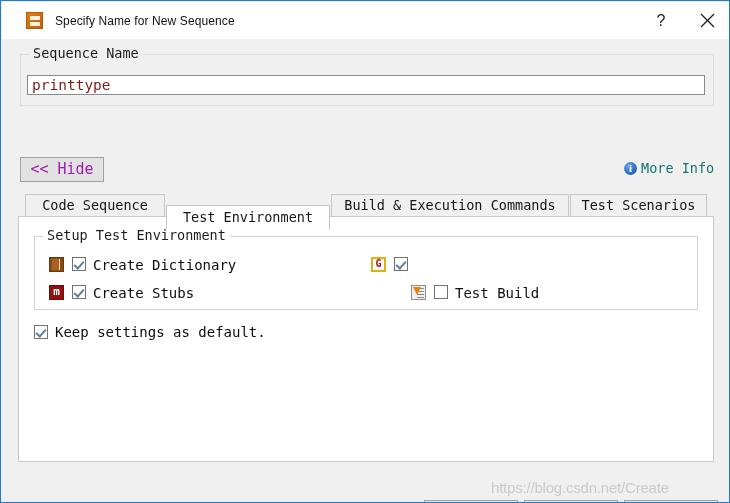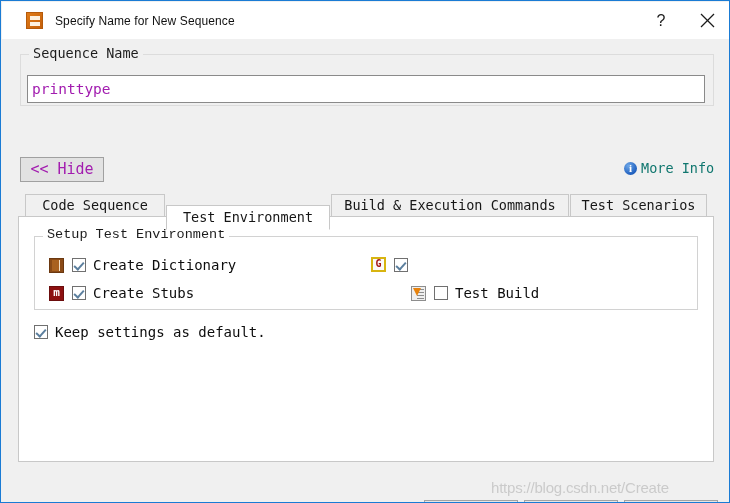--- a/index.html
+++ b/index.html
@@ -109,27 +109,27 @@
     padding: 0 4px;
     font-size: 13.5px;
     color: #1c1c1c;
     white-space: nowrap;
   }
   .seq-input {
     position: absolute;
     left: 6px;
     top: 20px;
     width: 678px;
-    height: 28px;
+    height: 20px;
     box-sizing: border-box;
     border: 1px solid #8a8a8a;
     background: #ffffff;
     font-family: "DejaVu Sans Mono", "Liberation Mono", monospace;
     font-size: 14.5px;
-    color: #a21caf;
+    color: #7f1d1d;
     padding: 0 4px;
     line-height: 21px;
     outline: none;
   }
 
   
   .hide-btn {
     position: absolute;
     left: 18px;
     top: 118px;
@@ -240,27 +240,25 @@
   }
   .group-setup-title {
     position: absolute;
     left: 8px;
     top: -10px;
     background: #ffffff;
     padding: 0 4px;
     font-size: 13.5px;
     color: #1c1c1c;
     white-space: nowrap;
-    font-family: Liberation Mono, monospace;
   }
 
   .cbrow {
     position: absolute;
     display: flex;
-    align-items: center;
     white-space: nowrap;
   }
   .mini-icon {
     width: 15px;
     height: 15px;
     flex: none;
     margin-right: 8px;
     position: relative;
   }
   .chk {

